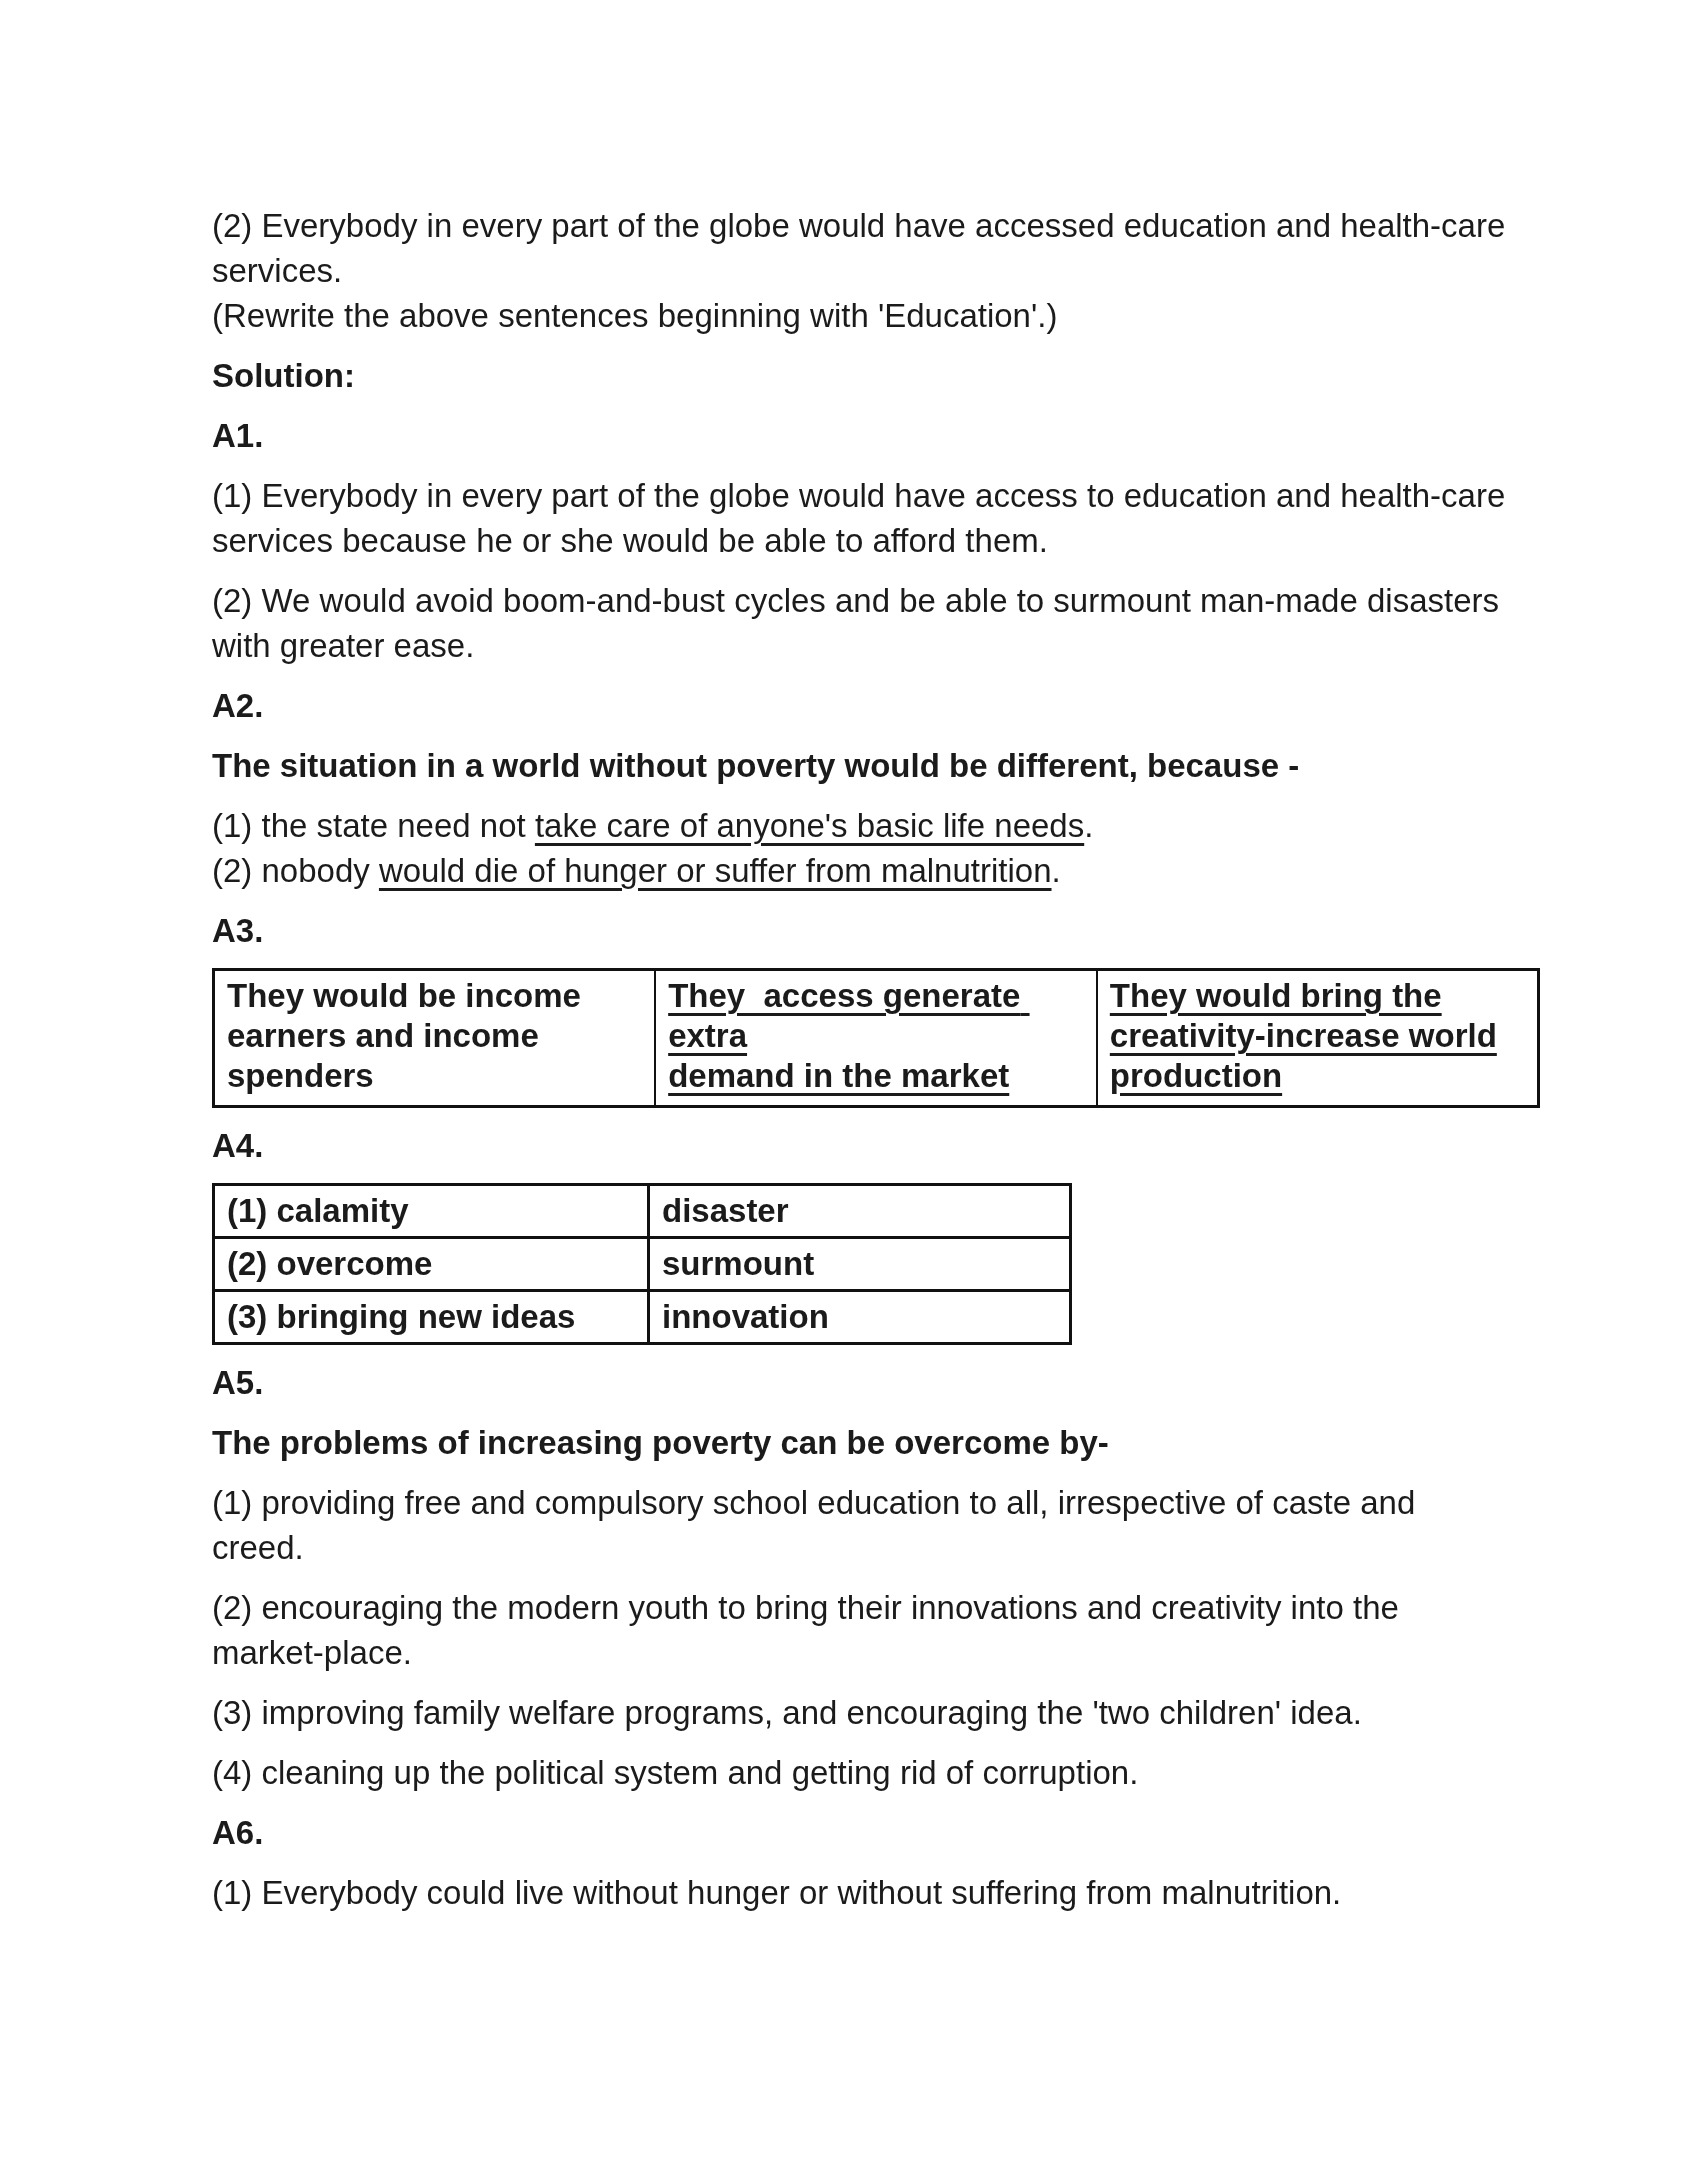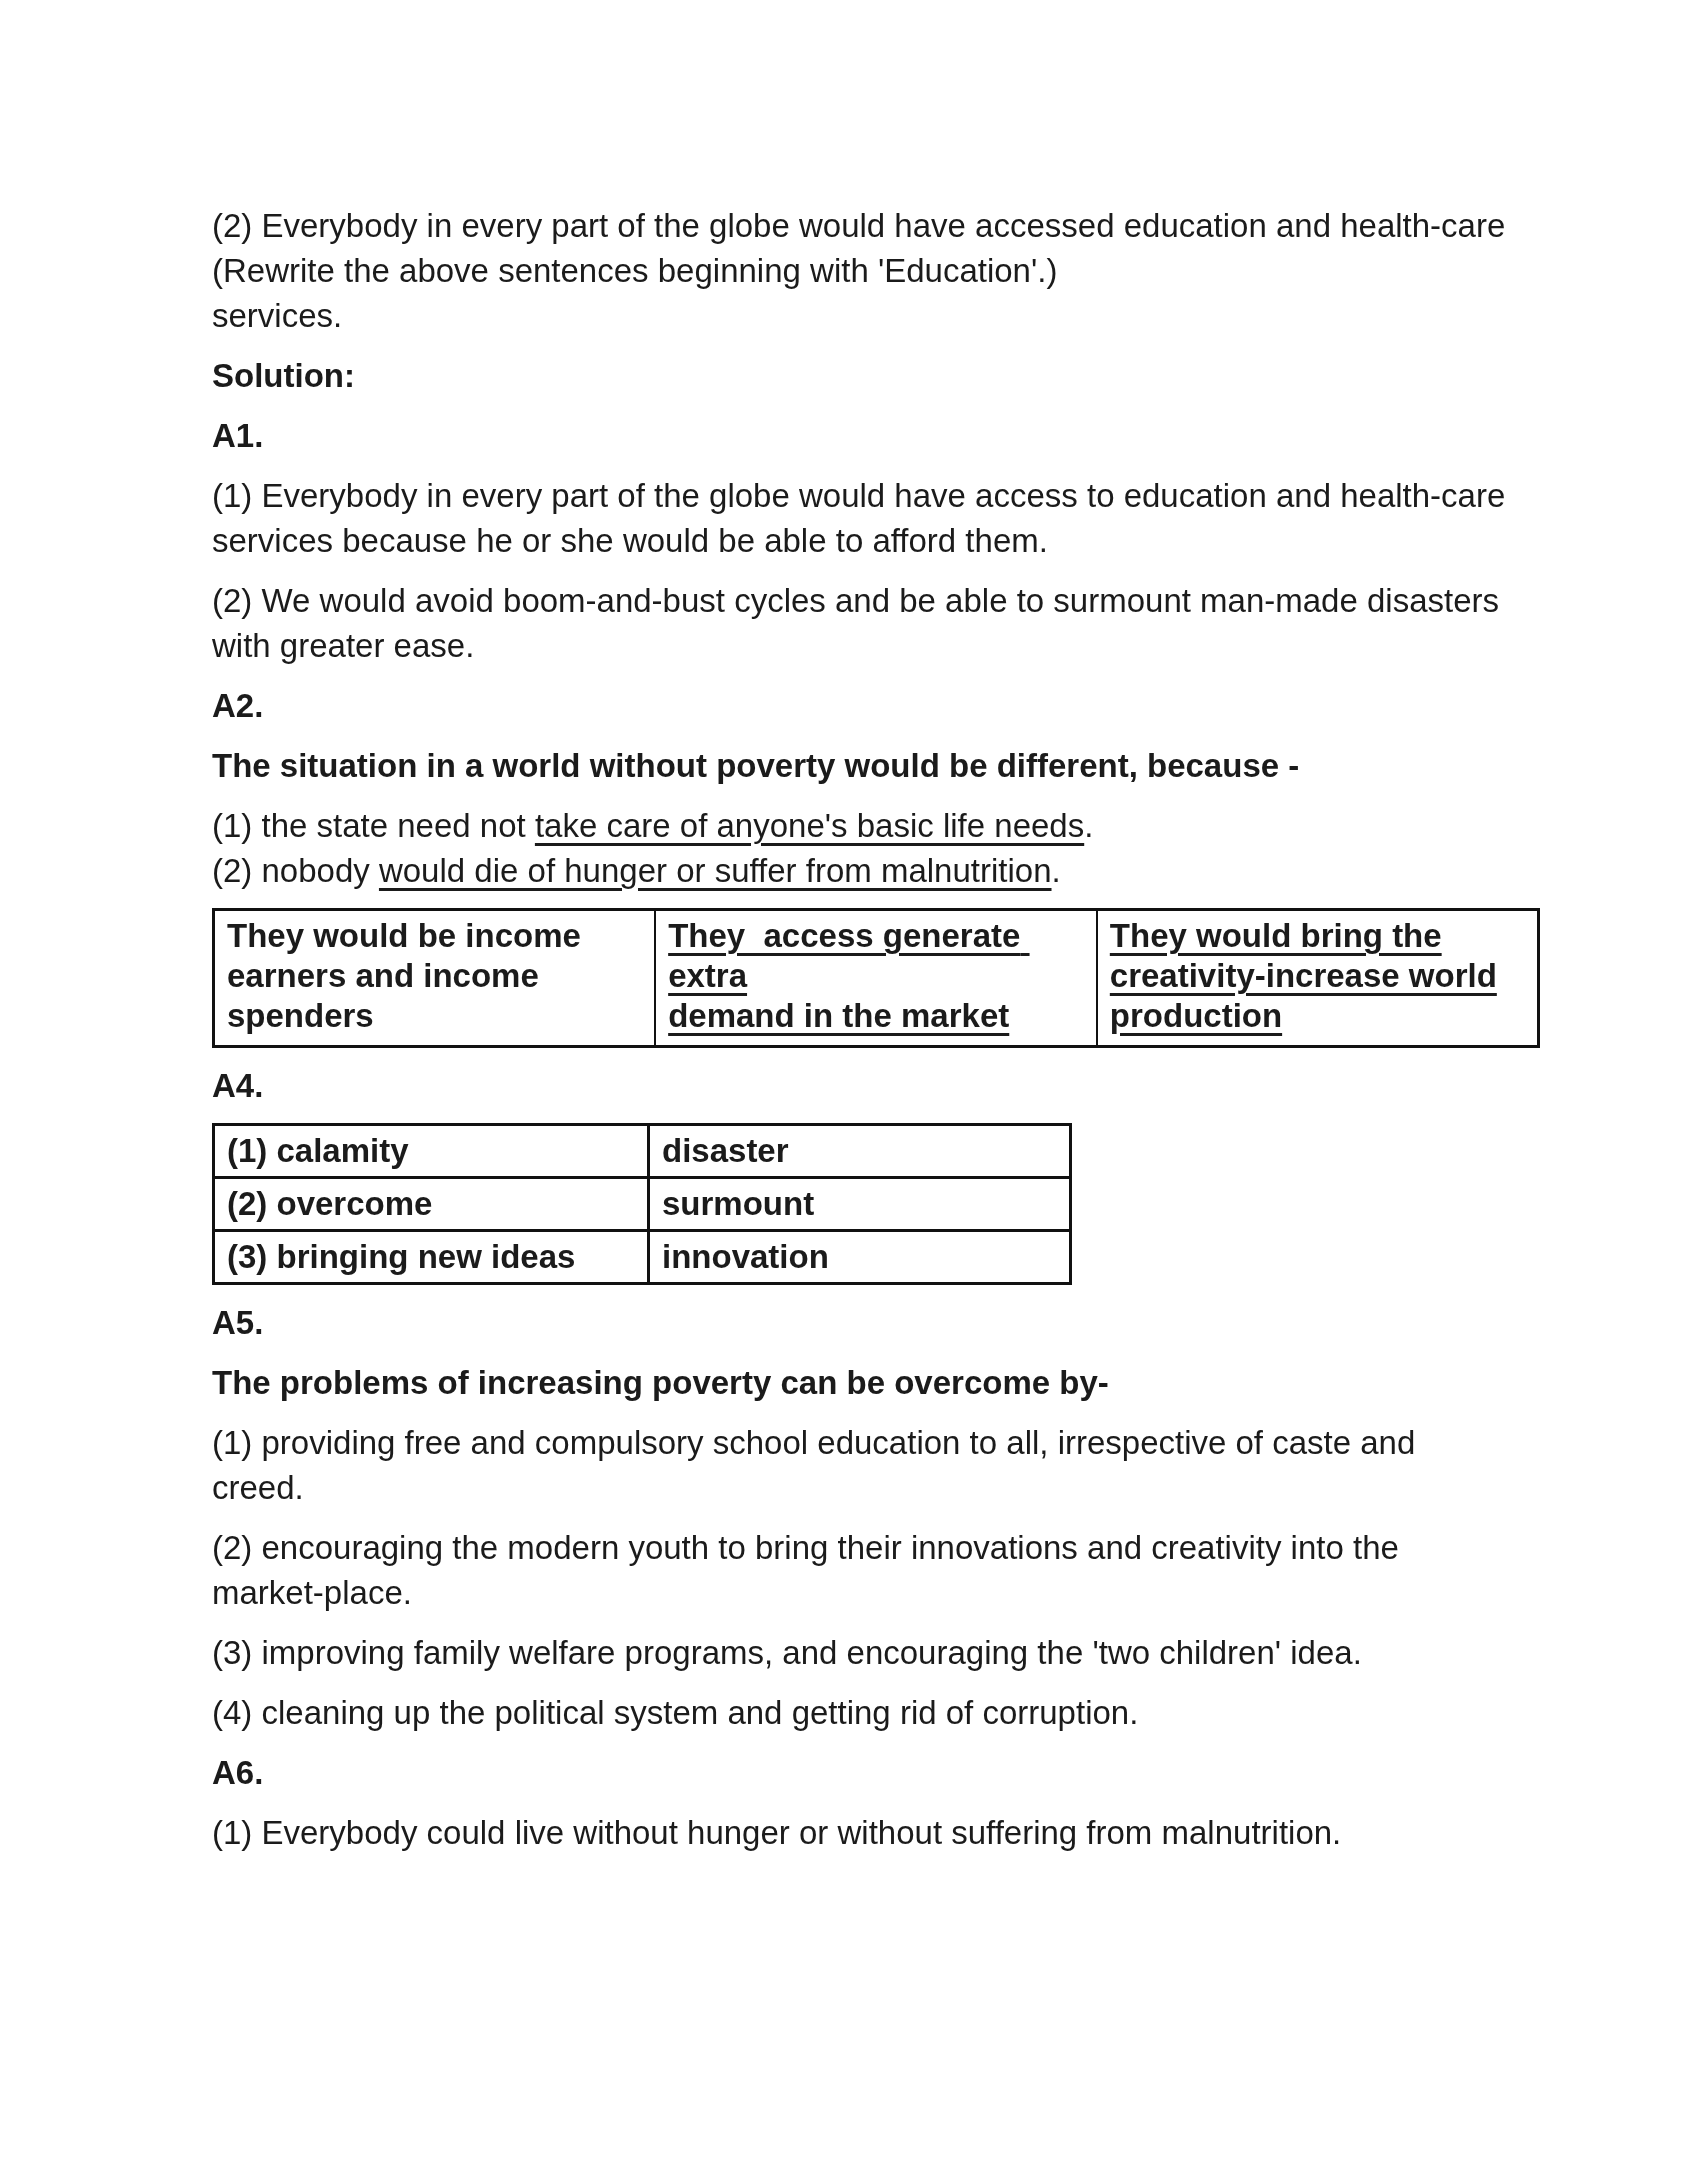--- a/index.html
+++ b/index.html
@@ -65,22 +65,22 @@
   .gap-after-table { margin-top: 8px; }
 </style>
 </head>
 <body>
 
 <div class="page">
   <div class="content">
 
     <div class="block">
       <div class="line">(2) Everybody in every part of the globe would have accessed education and health-care</div>
+      <div class="line">services.</div>
       <div class="line">(Rewrite the above sentences beginning with 'Education'.)</div>
-      <div class="line">services.</div>
     </div>
 
     <div class="heading">Solution:</div>
 
     <div class="heading">A1.</div>
     <div class="block">
       <div class="line">(1) Everybody in every part of the globe would have access to education and health-care</div>
       <div class="line">services because he or she would be able to afford them.</div>
     </div>
     <div class="block">
@@ -88,20 +88,21 @@
       <div class="line">with greater ease.</div>
     </div>
 
     <div class="heading">A2.</div>
     <div class="heading">The situation in a world without poverty would be different, because -</div>
     <div class="block">
       <div class="line"><span>(1) the state need not </span><span class="ul">take care of anyone's basic life needs</span><span>.</span></div>
       <div class="line"><span>(2) nobody </span><span class="ul">would die of hunger or suffer from malnutrition</span><span>.</span></div>
     </div>
 
+    <div class="heading">A3.</div>
     <table class="a3-table">
       <tbody>
           <tr>
         <td>
           <div class="line">They would be income</div>
           <div class="line">earners and income</div>
           <div class="line">spenders</div>
         </td>
         <td>
           <div class="line ul">They  access generate extra</div>

